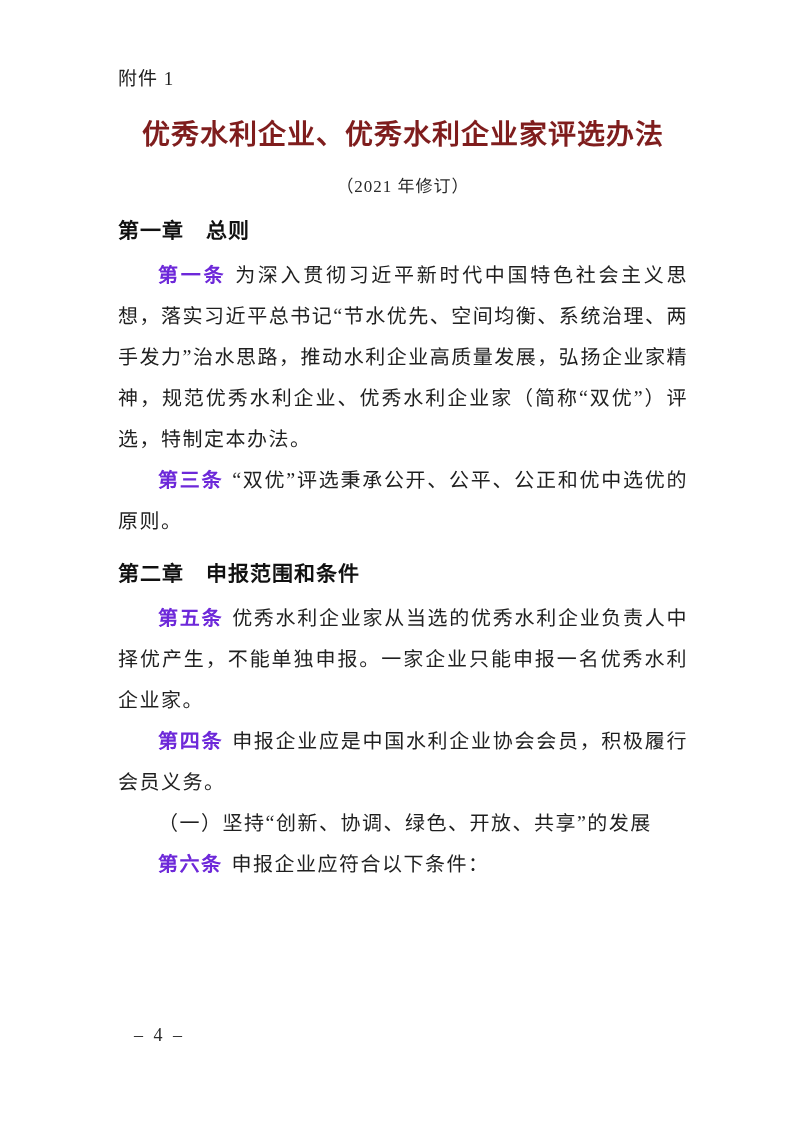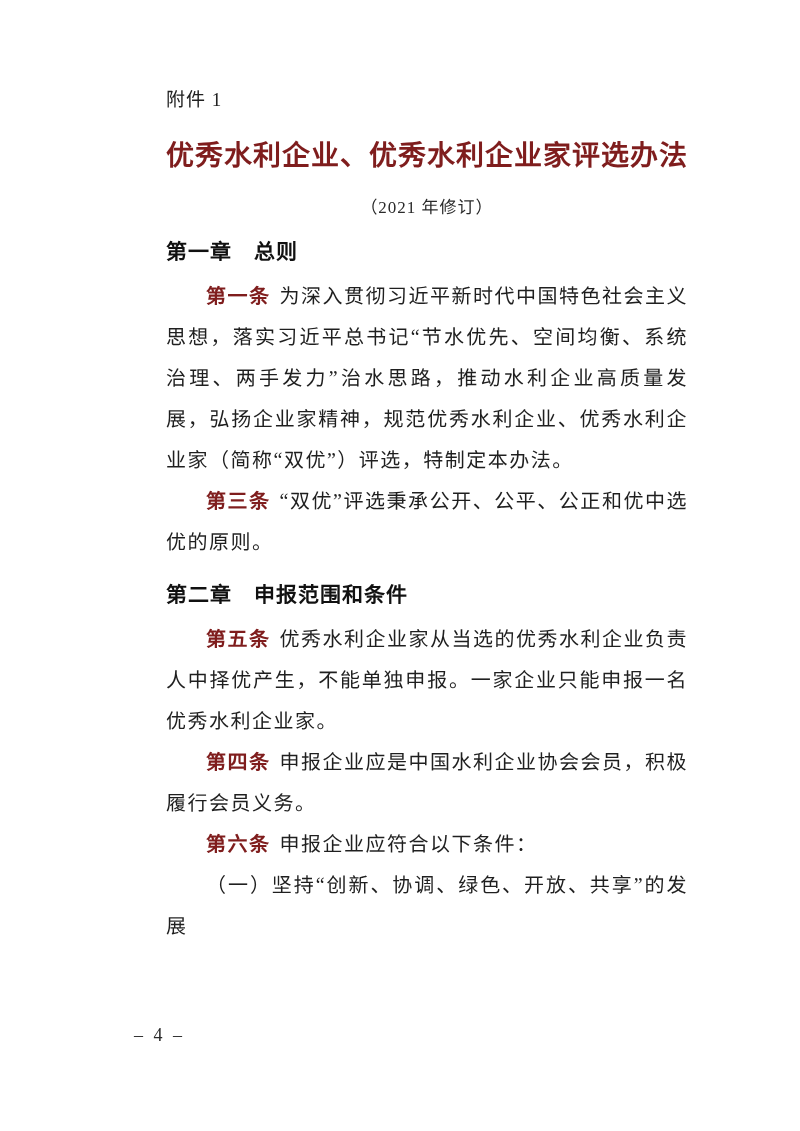--- a/index.html
+++ b/index.html
@@ -10,22 +10,21 @@
   .page {
     position: relative;
     width: 800px;
     height: 1131px;
     background: #ffffff;
     overflow: hidden;
     font-family: "Liberation Serif", "DejaVu Serif", serif;
     color: #212121;
   }
   .content {
-    padding: 88px 112px 0 118px;
-    margin-left: 48px;
+    padding: 67px 112px 0 118px;
   }
   .attachment-label {
     font-size: 19px;
     line-height: 24px;
     letter-spacing: 1px;
     text-align: left;
   }
   .doc-title {
     margin: 26px 0 0 0;
     font-size: 28px;
@@ -60,21 +59,21 @@
     line-height: 41px;
     text-align: justify;
     text-justify: inter-character;
     text-indent: 2em;
     letter-spacing: 1.5px;
     color: #1f1f1f;
   }
   .article .lead {
     font-weight: 700;
     margin-right: 9px;
-    color: #7f1d1d;
+    color: #6d28d9;
   }
   .page-number {
     position: absolute;
     left: 134px;
     top: 1024px;
     font-size: 18px;
     line-height: 22px;
     letter-spacing: 3px;
     color: #2a2a2a;
   }
@@ -106,23 +105,23 @@
 
     <p class="article">
       <span class="lead">第五条</span><span>优秀水利企业家从当选的优秀水利企业负责人中择优产生，不能单独申报。一家企业只能申报一名优秀水利企业家。</span>
     </p>
 
     <p class="article">
       <span class="lead">第四条</span><span>申报企业应是中国水利企业协会会员，积极履行会员义务。</span>
     </p>
 
     <p class="article">
-      <span class="lead">第六条</span><span>申报企业应符合以下条件：</span>
+      <span>（一）坚持“创新、协调、绿色、开放、共享”的发展</span>
     </p>
 
     <p class="article">
-      <span>（一）坚持“创新、协调、绿色、开放、共享”的发展</span>
+      <span class="lead">第六条</span><span>申报企业应符合以下条件：</span>
     </p>
 
   </div>
 
   <div class="page-number">– 4 –</div>
 </div>
 
 </body></html>

